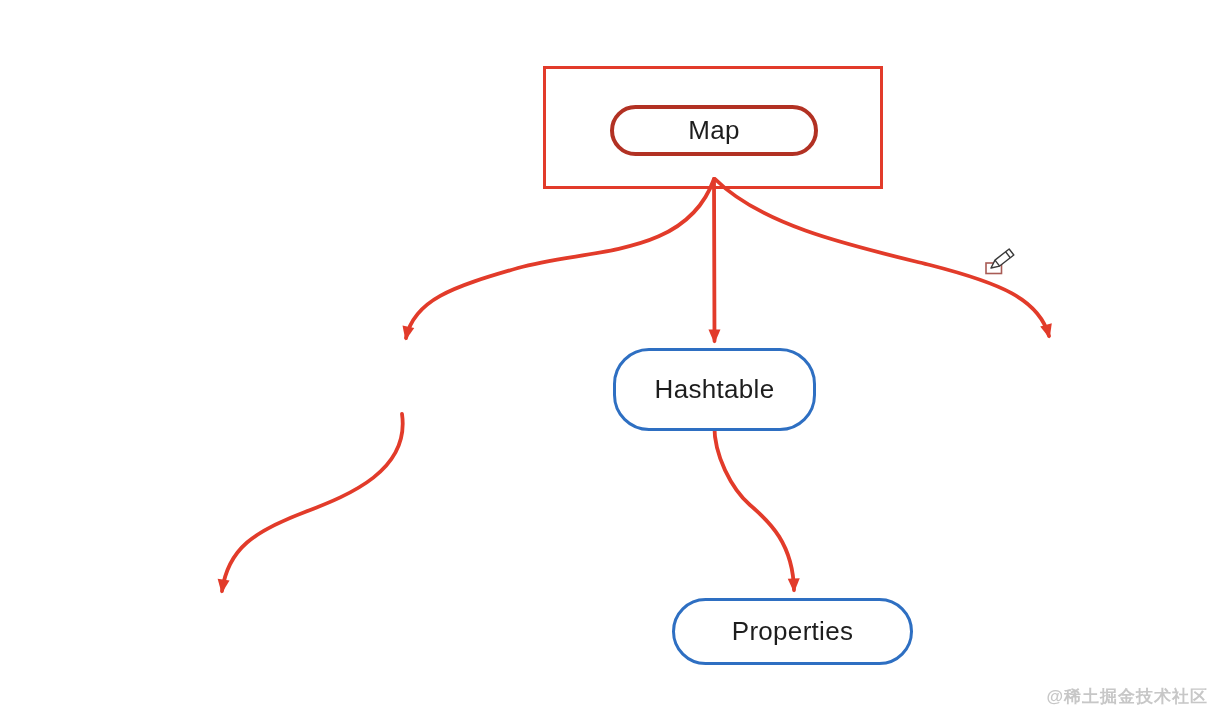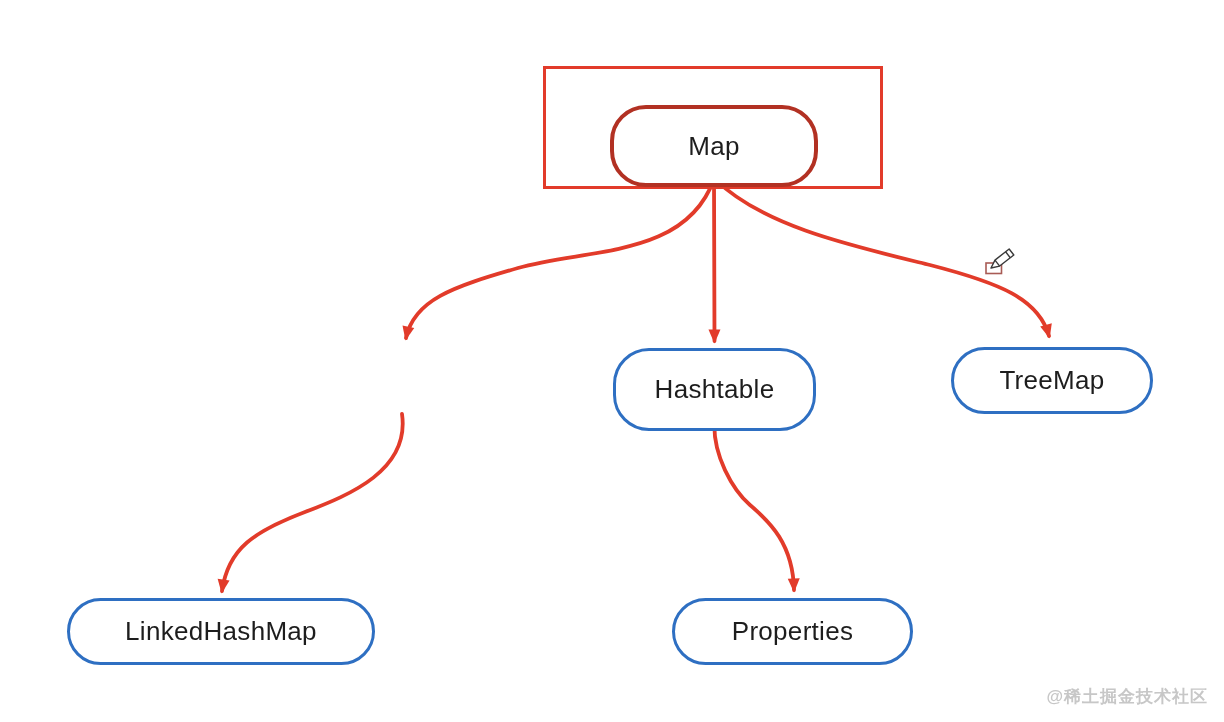--- a/index.html
+++ b/index.html
@@ -29,21 +29,21 @@
     letter-spacing: 0.3px;
     color: var(--node-text, #1d1d1d);
     background: #ffffff;
     border: 3px solid var(--blue, #2e6fc2);
     border-radius: 36px;
     white-space: nowrap;
     user-select: none;
   }
 
   .node-map {
-    left: 610px; top: 105px; width: 208px; height: 82px;
+    left: 610px; top: 105px; width: 208px; height: 51px;
     border: 4px solid var(--map-red, #b23123);
   }
   .node-hashmap {
     left: 304px; top: 347px; width: 201px; height: 69px;
     background: var(--hm-fill, #2d70c5);
     border: 2px solid #2b66b4;
     color: var(--hm-text, #ffffff);
   }
   .node-hashtable     { left: 613px; top: 348px; width: 203px; height: 83px; }
   .node-treemap       { left: 951px; top: 347px; width: 202px; height: 67px; }
@@ -97,21 +97,19 @@
     </g>
   </svg>
 
   <div class="sel-rect"></div>
 
   <div class="node node-map">Map</div>
 
 
   <div class="node node-hashtable">Hashtable</div>
 
-  <div class="node node-treemap">TreeMap</div>
 
-  <div class="node node-linkedhashmap">LinkedHashMap</div>
 
   <div class="node node-properties">Properties</div>
 
   <div class="watermark">@稀土掘金技术社区</div>
 
 </div>
 
 </body></html>

